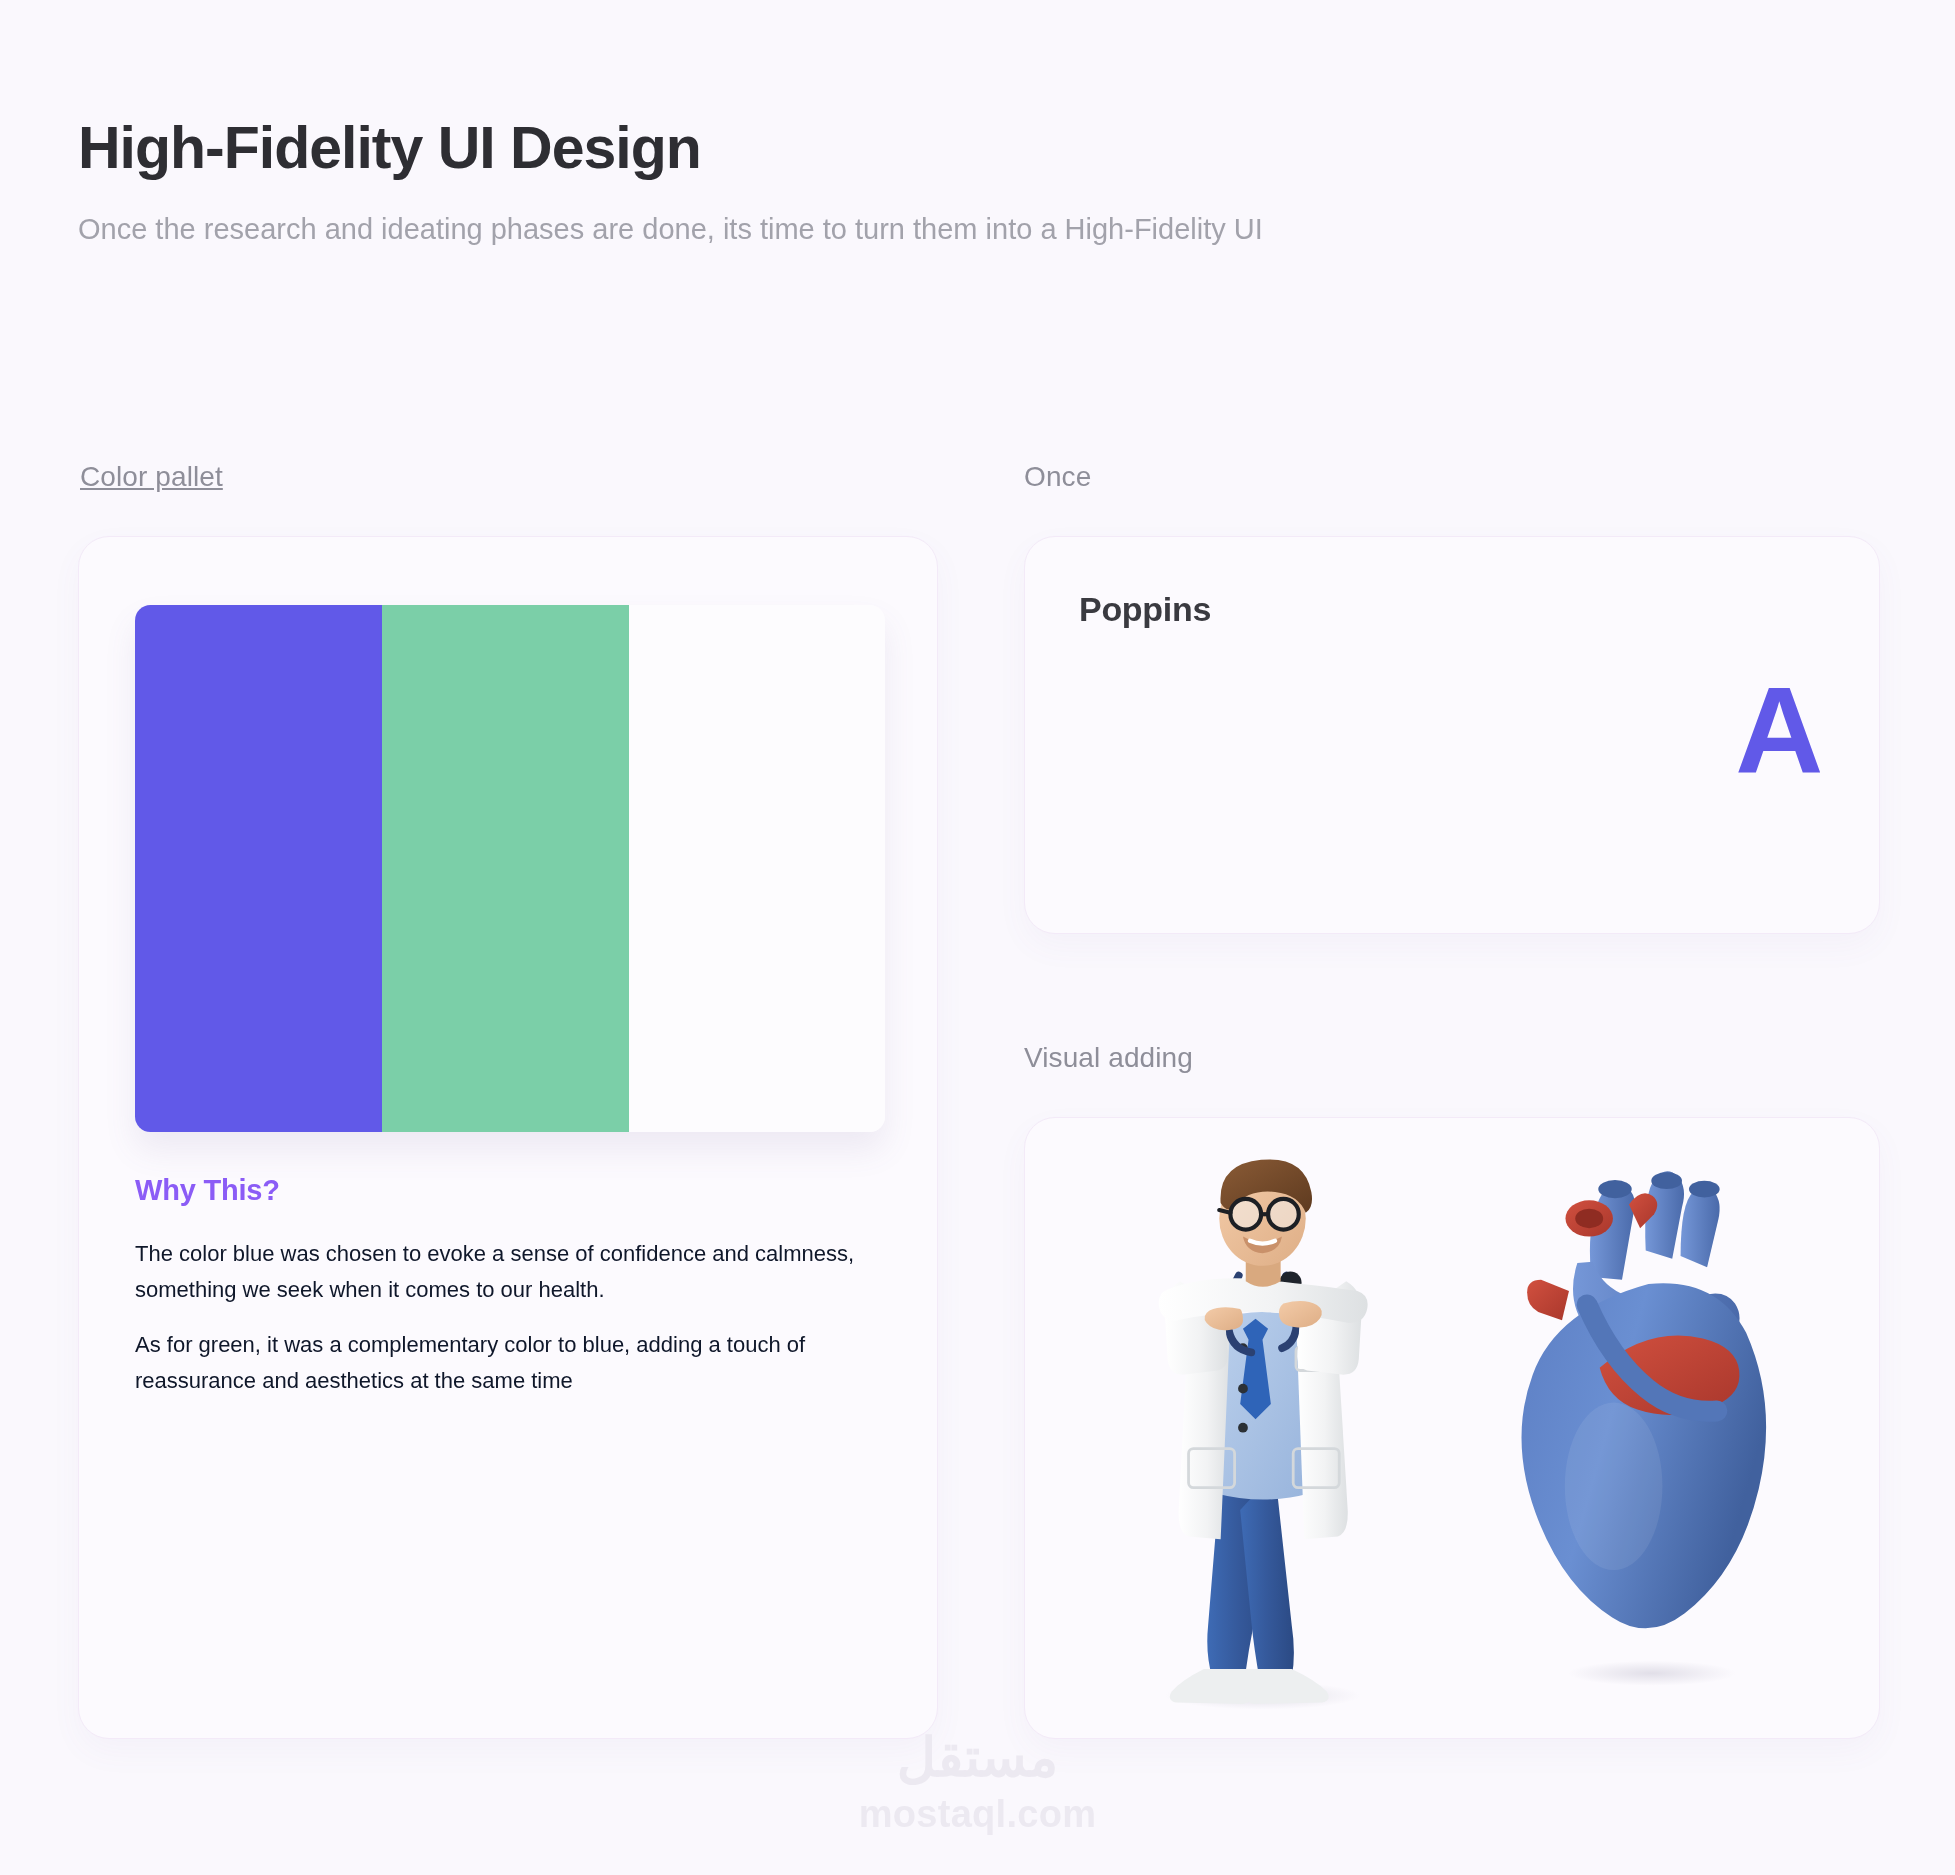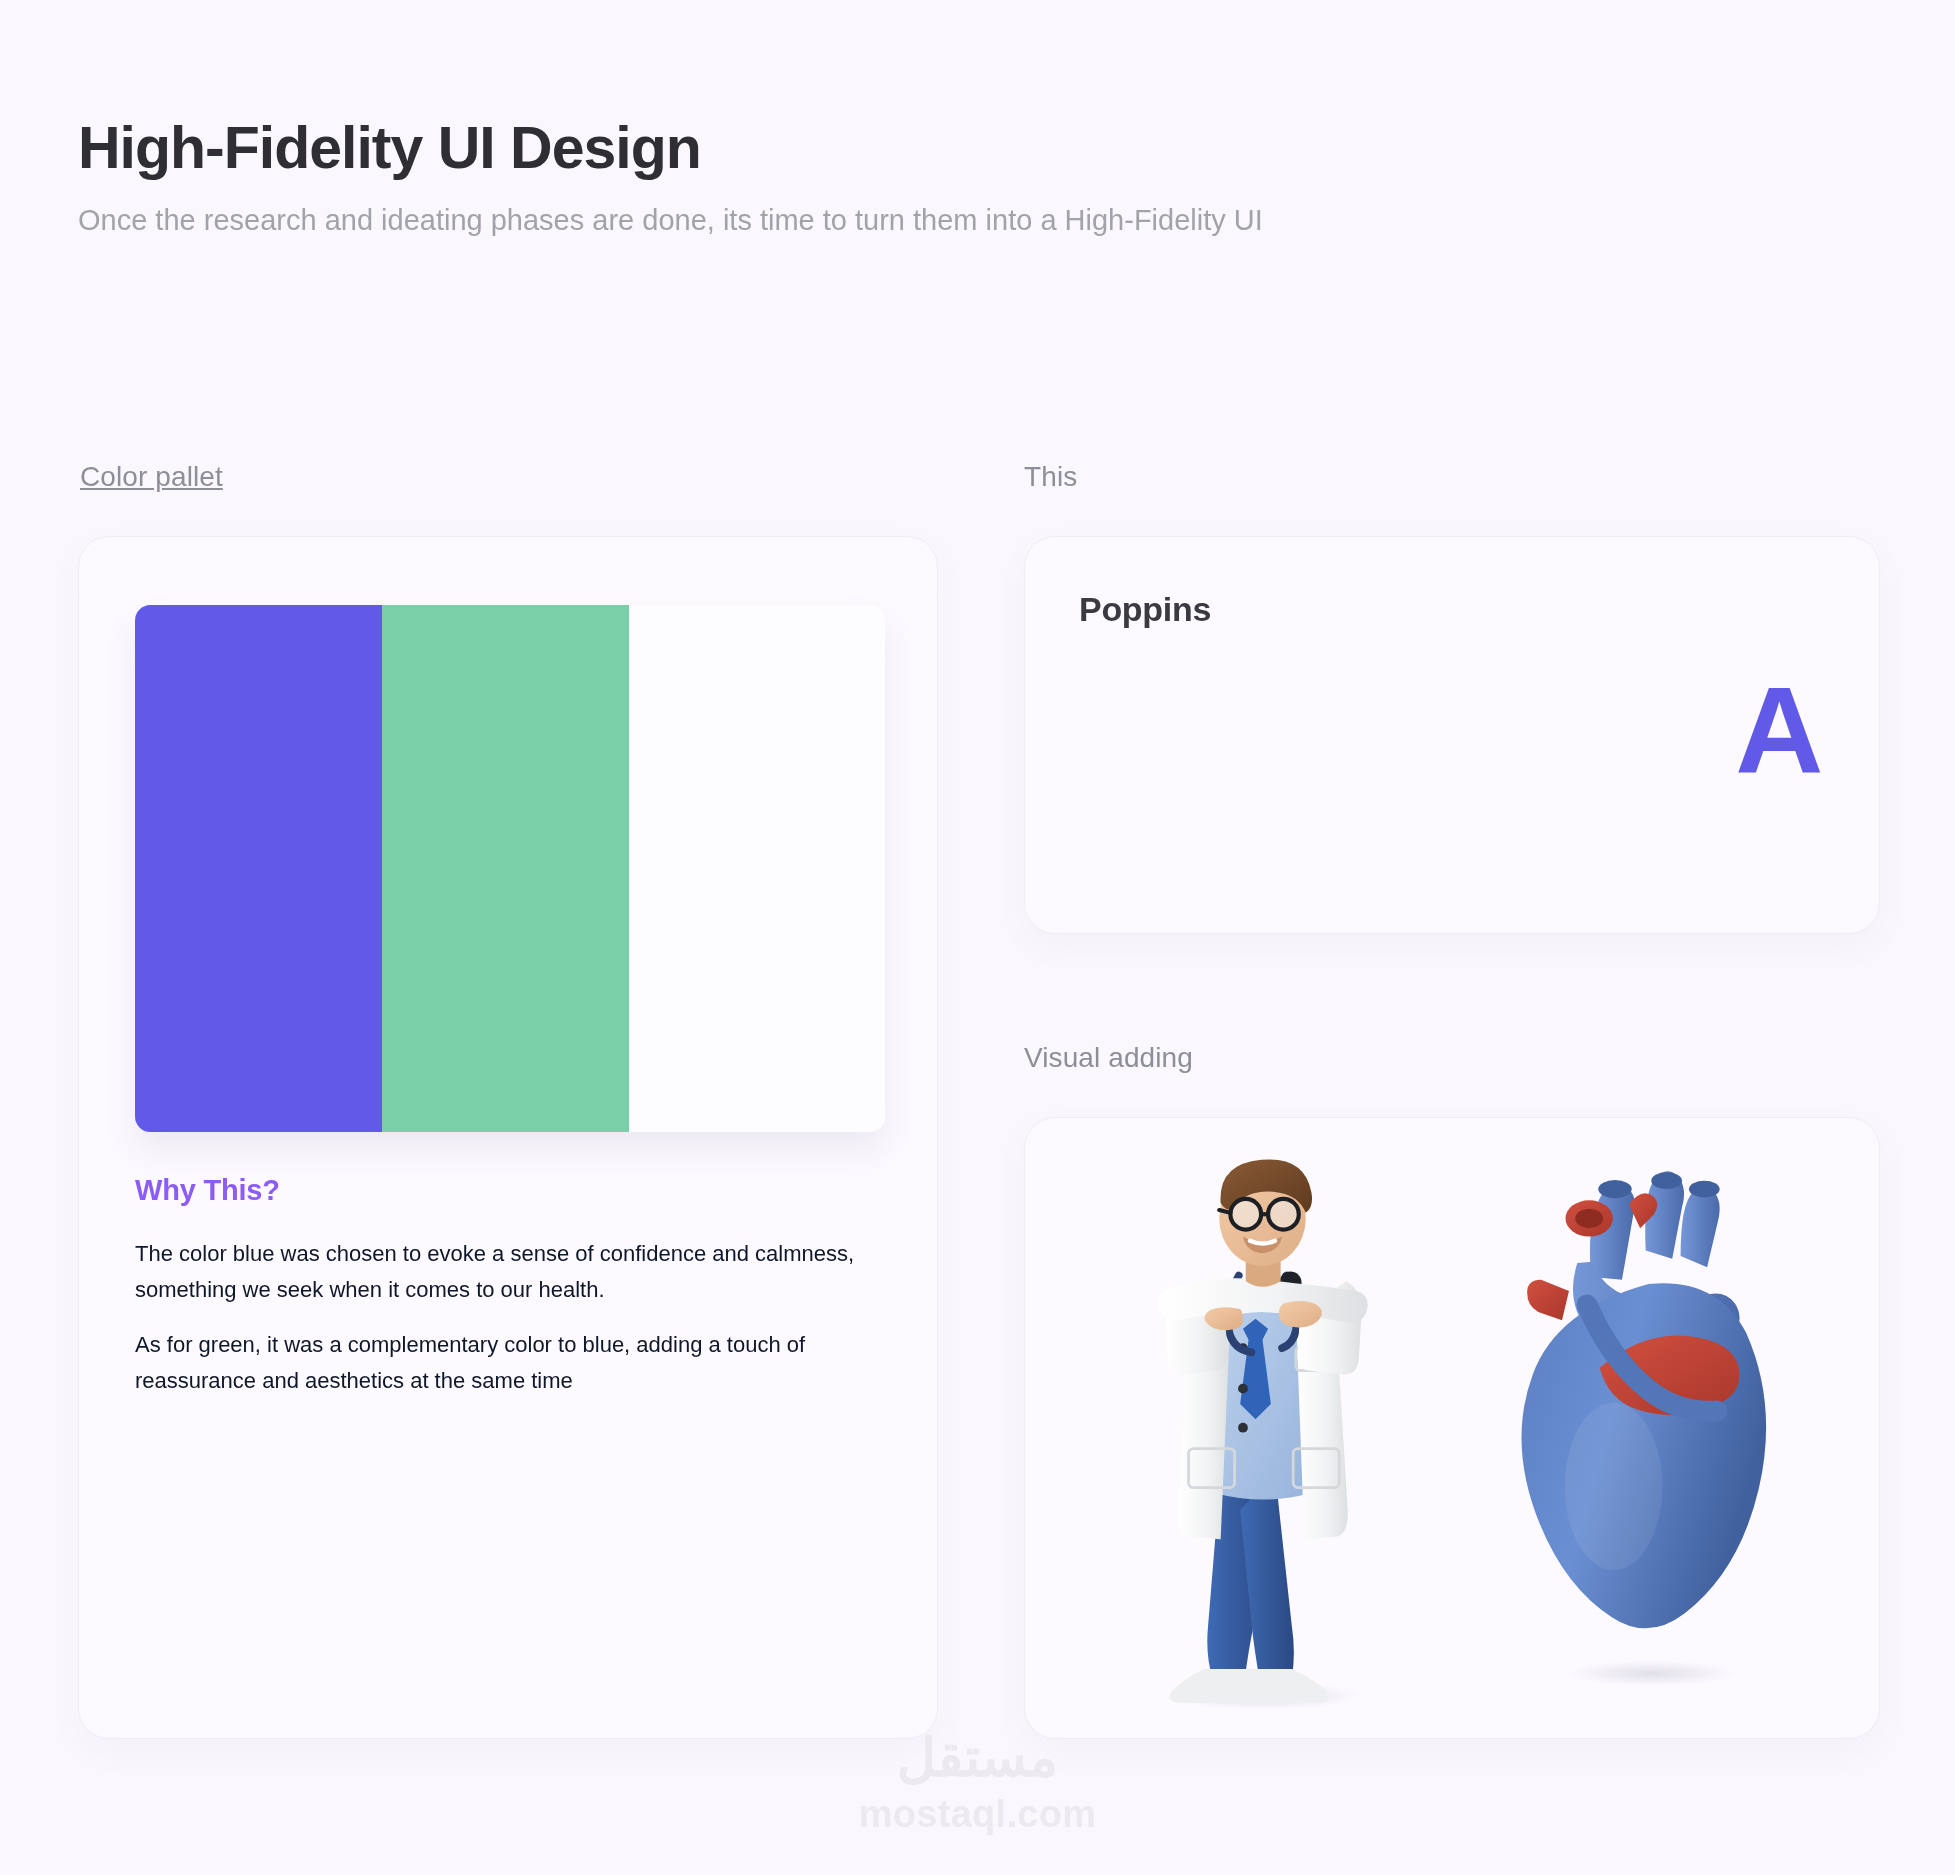--- a/index.html
+++ b/index.html
@@ -31,21 +31,21 @@
     width: 1397px;
   }
   .page-title {
     font-size: 59px;
     font-weight: 700;
     letter-spacing: -1px;
     color: #2E2E33;
     line-height: 1.06;
   }
   .page-subtitle {
-    margin-top: 19px;
+    margin-top: 28px;
     font-size: 29px;
     font-weight: 400;
     line-height: 1.5;
     color: #A2A2AB;
     max-width: 1327px;
   }
 
   
   .section-label {
     position: absolute;
@@ -198,21 +198,21 @@
 
 <div class="page">
 
   <div class="header">
     <div class="page-title">High-Fidelity UI Design</div>
     <div class="page-subtitle">Once the research and ideating phases are done, its time to turn them into a High-Fidelity UI</div>
   </div>
 
   <div class="section-label" id="label-color-pallet">Color pallet</div>
 
-  <div class="section-label" id="label-font">This</div>
+  <div class="section-label" id="label-font">Once</div>
 
   <div class="section-label" id="label-visual">Visual adding</div>
 
   <div class="card" id="card-color-pallet">
 
     <div class="swatch-block">
       <div class="swatch swatch-blue" style="background: rgb(97, 89, 232);"></div>
       <div class="swatch swatch-green" style="background: rgb(123, 207, 168);"></div>
       <div class="swatch swatch-white" style="background: rgb(253, 252, 254);"></div>
     </div>

